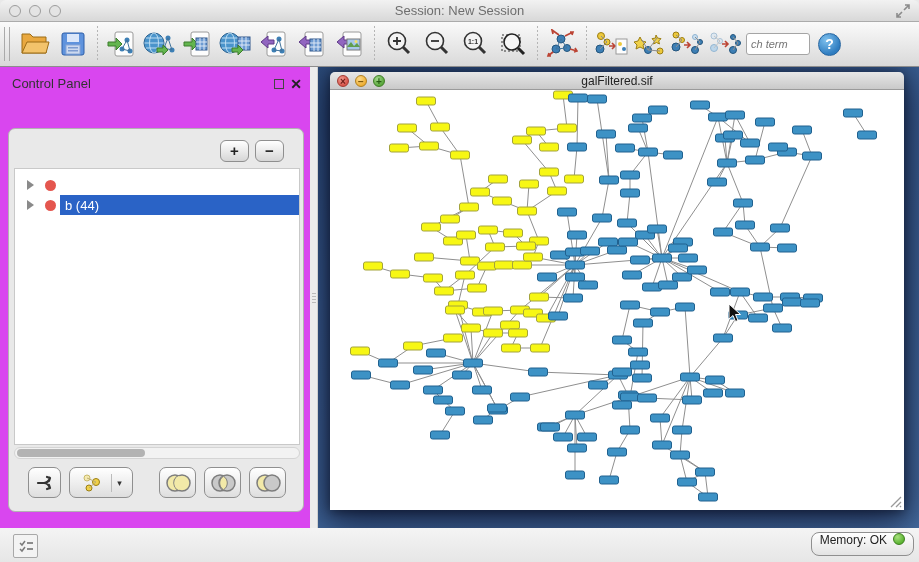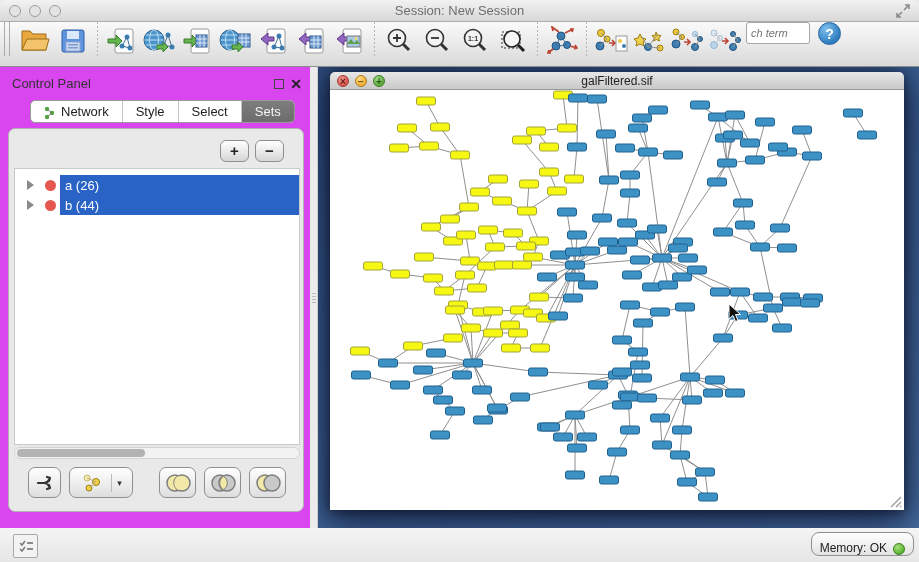--- a/index.html
+++ b/index.html
@@ -13,21 +13,21 @@
   .traffic { position:absolute; left:9px; top:5px; display:flex; gap:8px; }
   .traffic span { width:12px; height:12px; border-radius:50%; background:#e4e4e4;
     border:1px solid #9d9d9d; display:block; }
   .win-title { position:absolute; left:0; right:0; top:3px; text-align:center;
     font-size:13px; color:#6e6e6e; }
   .resize-arrows { position:absolute; right:8px; top:3px; }
 
   
   .toolbar { position:absolute; left:0; top:22px; width:919px; height:45px;
     background:linear-gradient(#fafafa,#d9d9d9); border-bottom:1px solid #8d8d8d;
-    display:flex; align-items:flex-start; }
+    display:flex; align-items:center; }
   .tb-grip { width:6px; height:34px; margin:0 6px 0 4px;
     border-left:1px solid #aaa; border-right:1px solid #aaa; }
   .tbtn { width:38px; height:38px; display:flex; align-items:center; justify-content:center;
     cursor:default; flex:0 0 auto; }
   .tb-sep { width:1px; height:36px; margin:0 5px;
     background:repeating-linear-gradient(#b5b5b5 0 2px, transparent 2px 4px); }
   .search-box { width:64px; height:22px; border:1px solid #a5a5a5; border-radius:3px;
     background:#fff; font-size:11px; font-style:italic; color:#777; padding:0 4px;
     font-family:"Liberation Sans", sans-serif; margin-left:2px; }
   .help-btn { width:23px; height:23px; border-radius:50%; margin-left:8px;
@@ -99,21 +99,21 @@
   .resize-grip { position:absolute; right:2px; bottom:2px; }
 
   
   .statusbar { position:absolute; left:0; top:528px; width:919px; height:34px;
     background:linear-gradient(#f4f4f4,#e6e6e6); }
   .task-btn { position:absolute; left:13px; top:6px; width:25px; height:24px;
     background:#f3f3f3; border:1px solid #a8a8a8; border-radius:2px;
     display:flex; align-items:center; justify-content:center; }
   .memory-btn { position:absolute; right:5px; top:4px; height:24px;
     background:linear-gradient(#ffffff,#e3e3e3); border:1px solid #8f8f8f; border-radius:8px;
-    display:flex; align-items:flex-end; gap:6px; padding:0 8px; font-size:12px; color:#222; }
+    display:flex; align-items:flex-start; gap:6px; padding:0 8px; font-size:12px; color:#222; }
   .mem-dot { width:12px; height:12px; border-radius:50%;
     background:radial-gradient(circle at 35% 30%, #a8e07e, #5cb433 70%); border:1px solid #3c7f1d; }
 </style>
 </head>
 <body>
 
 <div class="titlebar">
   <div class="traffic">
     <span></span>
     <span></span>
@@ -316,50 +316,29 @@
   <div class="help-btn">?</div>
 </div>
 
 <div class="control-panel">
   <div class="cp-header">
     <span class="cp-title">Control Panel</span>
     <span class="cp-float"></span>
     <span class="cp-close">✕</span>
   </div>
 
-  <div class="tabbar">
-    <div class="tab">
-      <svg width="12" height="14" style="margin-top:2px">
-          <circle cx="3" cy="3" r="2.2" fill="#52a83c"></circle>
-          <circle cx="8" cy="7" r="2.2" fill="#52a83c"></circle>
-          <circle cx="3" cy="11" r="2.2" fill="#52a83c"></circle>
-          <path d="M3 3 L8 7 L3 11" stroke="#7a7a7a" fill="none"></path>
-        </svg>
-      <span>Network</span>
-    </div>
-    <div class="tab">
-      <span>Style</span>
-    </div>
-    <div class="tab">
-      <span>Select</span>
-    </div>
-    <div class="tab active">
-      <span>Sets</span>
-    </div>
-  </div>
 
   <div class="sets-box">
     <div class="btn-plus">+</div>
     <div class="btn-minus">−</div>
 
     <div class="sets-list">
       <div class="set-row" style="margin-top:6px;">
         <span class="expander"></span>
         <span class="set-dot" id="dot-a" style="background: rgb(228, 86, 78);"></span>
-        <span class="set-label-bar" id="bar-a" style="background: rgb(42, 99, 198);">a (26)</span>
       </div>
       <div class="set-row">
         <span class="expander"></span>
         <span class="set-dot" id="dot-b" style="background: rgb(228, 86, 78);"></span>
         <span class="set-label-bar" id="bar-b" style="background: rgb(42, 99, 198); text-align: center;">b (44)</span>
       </div>
     </div>
 
     <div class="hscroll">
       <div class="thumb"></div>

